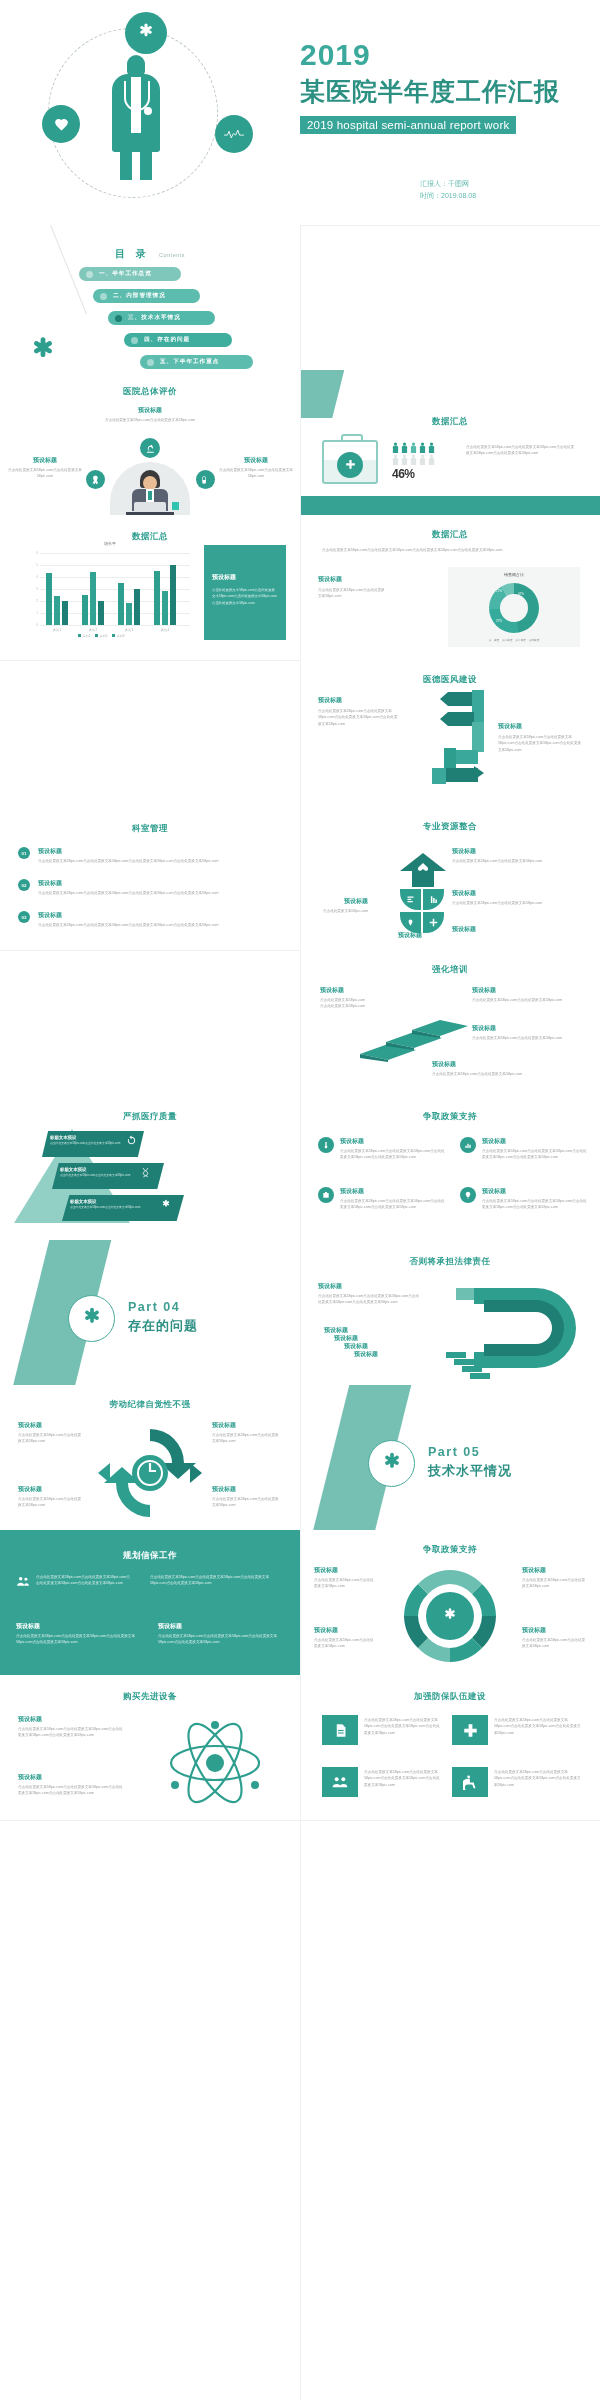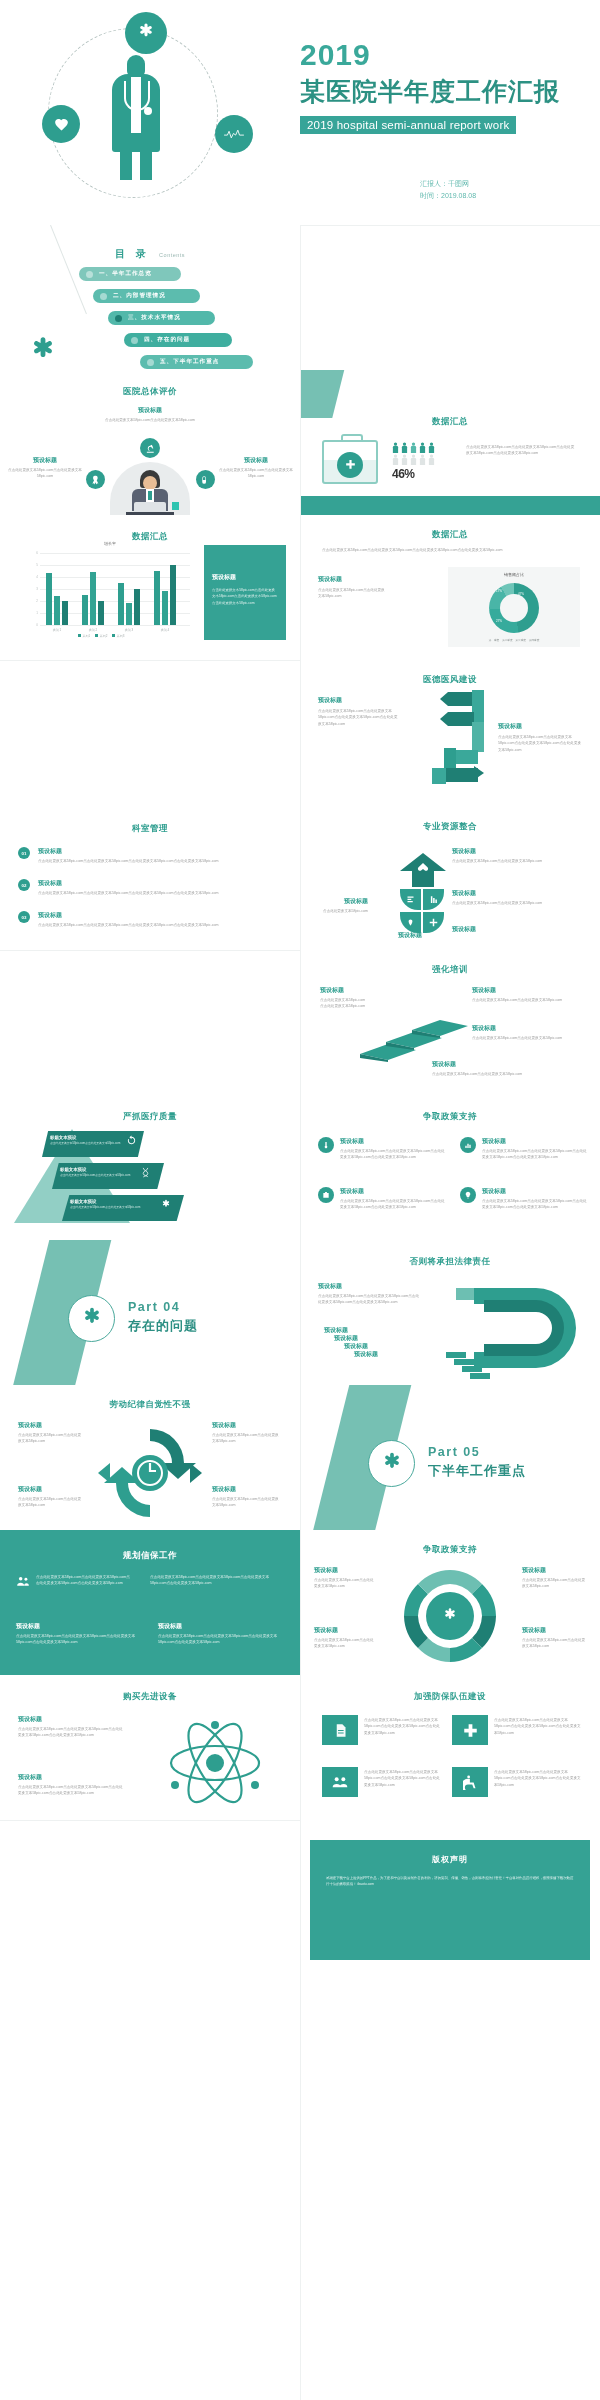--- a/index.html
+++ b/index.html
@@ -681,21 +681,21 @@
 
   <div class="slide s-half" style="left:300px;top:1385px">
     <div class="band" style="left:30px"></div>
     <div class="part-circle" style="left:68px;top:55px">
       <svg width="26" height="26" viewBox="0 0 24 24" fill="#2e9e8f">
           <path d="M12 1.6c1 0 1.7.8 1.7 1.7v2.4l2.1-1.2c.8-.5 1.8-.2 2.3.6.5.8.2 1.9-.6 2.3l-2.1 1.2 2.1 1.2c.8.5 1.1 1.5.6 2.3-.5.8-1.5 1.1-2.3.6l-2.1-1.2v2.4c0 1-.8 1.7-1.7 1.7s-1.7-.8-1.7-1.7v-2.4l-2.1 1.2c-.8.5-1.8.2-2.3-.6-.5-.8-.2-1.9.6-2.3l2.1-1.2-2.1-1.2c-.8-.5-1.1-1.5-.6-2.3.5-.8 1.5-1.1 2.3-.6l2.1 1.2V3.3c0-.9.7-1.7 1.7-1.7z"></path>
         </svg>
     </div>
     <div class="part-txt" style="left:128px;top:60px">
       <div class="part-no">Part  05</div>
-      <div class="part-cn">下半年工作重点</div>
+      <div class="part-cn">技术水平情况</div>
     </div>
   </div>
   <div class="sep-h" style="top:1530px"></div>
   <div class="sep-v" style="left:300px;top:1385px;height:145px"></div>
 
   <div class="slide s-half" style="left:300px;top:1530px">
     <div class="sec-h" style="top:14px">争取政策支持</div>
     <div style="position:absolute;left:14px;top:36px;width:62px">
       <div class="blk-t">预设标题</div>
       <div class="blk-p" style="margin-top:2px">点击此处更换文本58pic.com点击此处更换文本58pic.com</div>
@@ -811,21 +811,15 @@
           <circle cx="9" cy="3" r="2.2"></circle>
           <path d="M8 6h3v6h6l3 9h-3l-2.2-6H8a5 5 0 1 0 0 10v3A8 8 0 1 1 8 6z"></path>
         </svg>
     </div>
     <div class="blk-p" style="position:absolute;left:194px;top:94px;width:88px">点击此处更换文本58pic.com点击此处更换文本58pic.com点击此处更换文本58pic.com点击此处更换文本58pic.com</div>
   </div>
   <div class="sep-h" style="top:1820px"></div>
   <div class="sep-v" style="left:300px;top:1675px;height:145px"></div>
 
 
-  <div class="slide" style="left:300px;top:1820px;width:300px;height:580px">
-    <div class="copy-box" style="left:10px;top:20px;width:280px;height:120px;padding:14px 16px">
-      <div class="copy-t">版权声明</div>
-      <div class="copy-p" style="margin-top:10px">感谢您下载平台上提供的PPT作品，为了您和平台以及原创作者的利益，请勿复制、传播、销售，否则将承担法律责任！平台将对作品进行维权，按照传播下载次数进行十倍的索取赔偿！  ibaotu.com</div>
-    </div>
-  </div>
   <div class="sep-v" style="left:300px;top:1820px;height:580px"></div>
 
 </div>
 
 </body></html>

